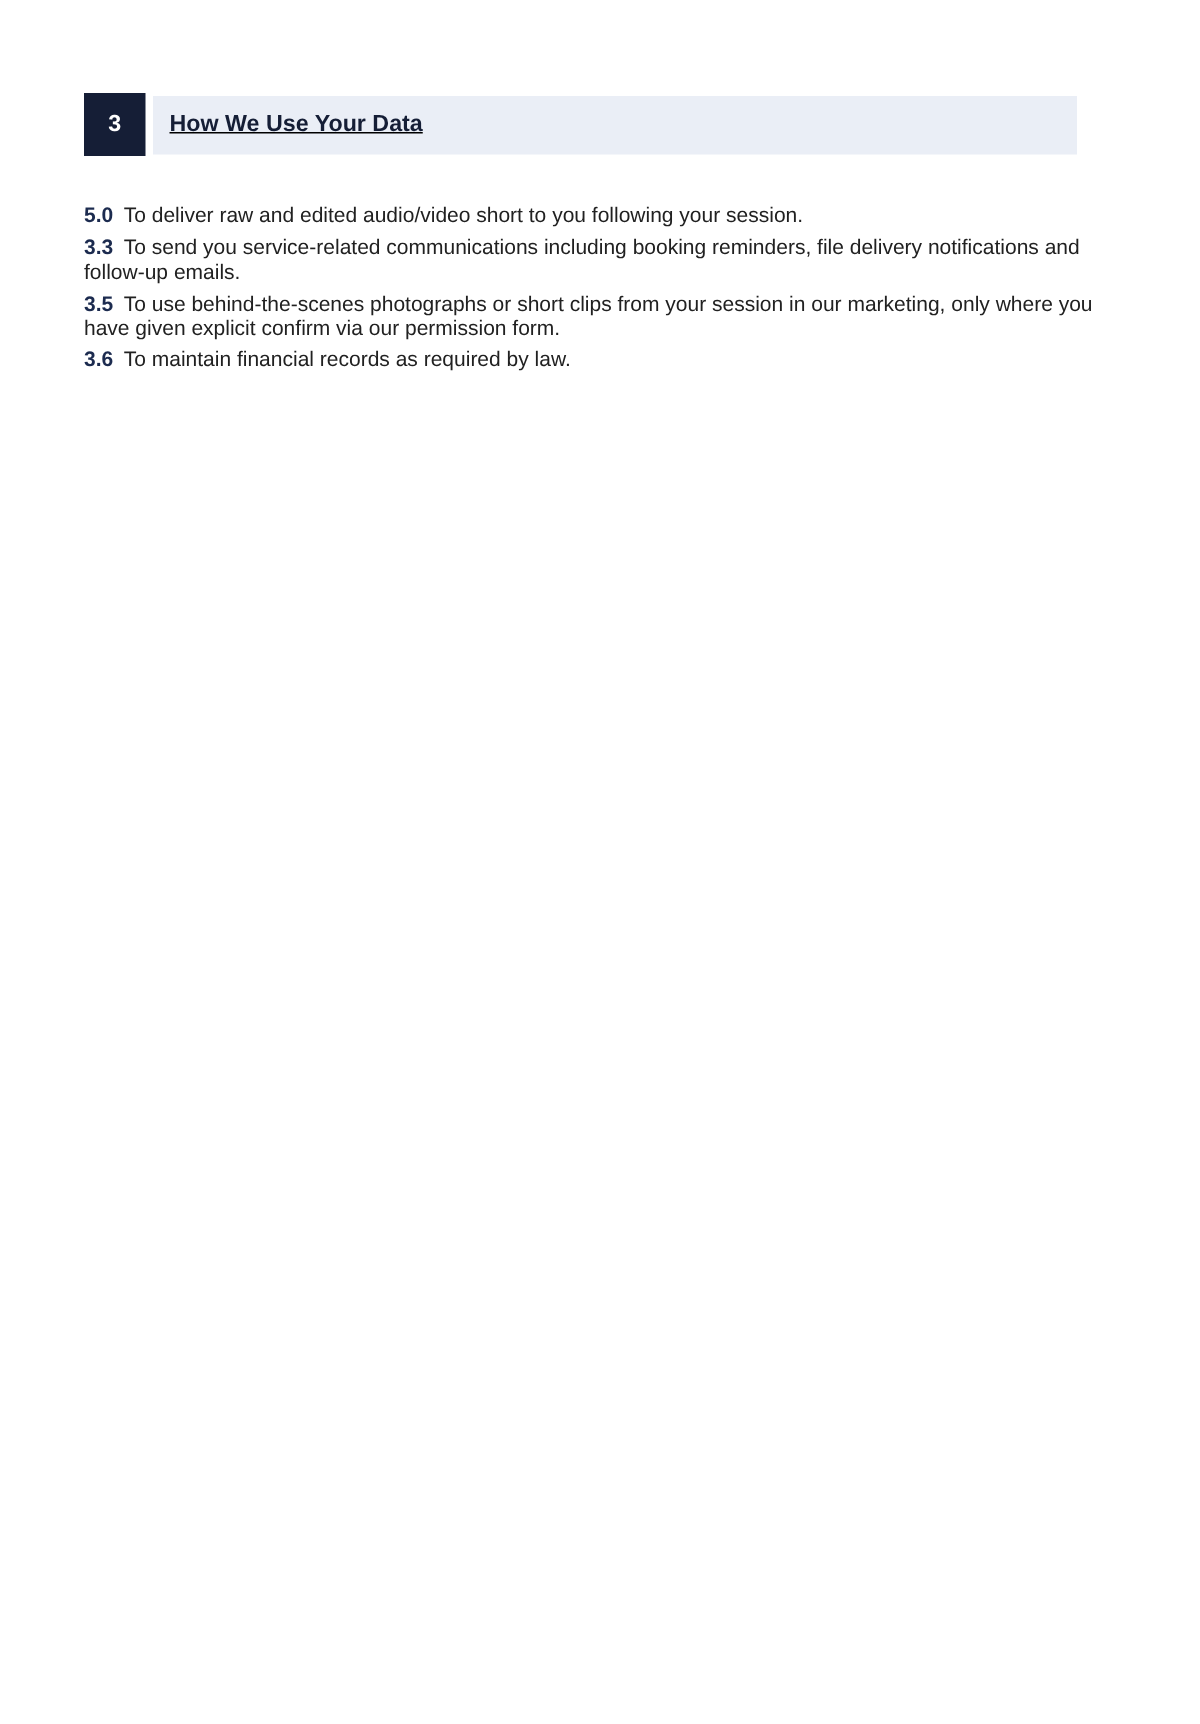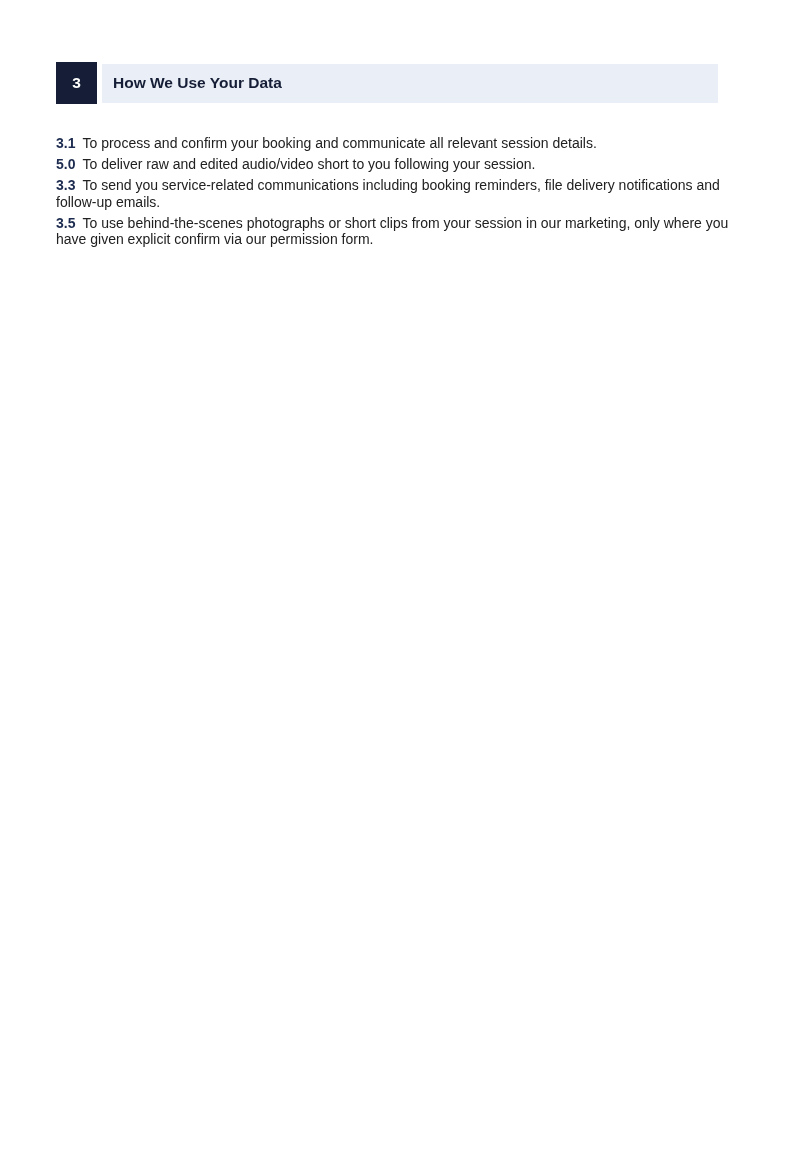--- a/index.html
+++ b/index.html
@@ -40,20 +40,21 @@
     font-weight: bold;
   }
   .header-bar {
     flex: 1;
     height: 39px;
     margin-left: 5px;
     background: #eaeef6;
     display: flex;
     align-items: center;
     padding-left: 11px;
+    text-decoration: underline;
   }
   .header-title {
     font-size: 15.5px;
     font-weight: bold;
     color: #151e36;
   }
   
   .clauses {
     position: absolute;
     left: 56px;
@@ -80,19 +81,19 @@
   <div class="section-header">
     <div class="num-box">
       <span>3</span>
     </div>
     <div class="header-bar">
       <span class="header-title">How We Use Your Data</span>
     </div>
   </div>
 
   <div class="clauses">
-    <p class="clause"><span class="clause-num">3.1</span><span>To process and confirm your booking and communicate all relevant session details.</span></p>
     <p class="clause"><span class="clause-num">5.0</span><span>To deliver raw and edited audio/video short to you following your session.</span></p>
     <p class="clause"><span class="clause-num">3.3</span><span>To send you service-related communications including booking reminders, file delivery notifications and follow-up emails.</span></p>
     <p class="clause"><span class="clause-num">3.5</span><span>To use behind-the-scenes photographs or short clips from your session in our marketing, only where you have given explicit confirm via our permission form.</span></p>
+    <p class="clause"><span class="clause-num">3.6</span><span>To maintain financial records as required by law.</span></p>
   </div>
 
 </div>
 
 </body></html>

